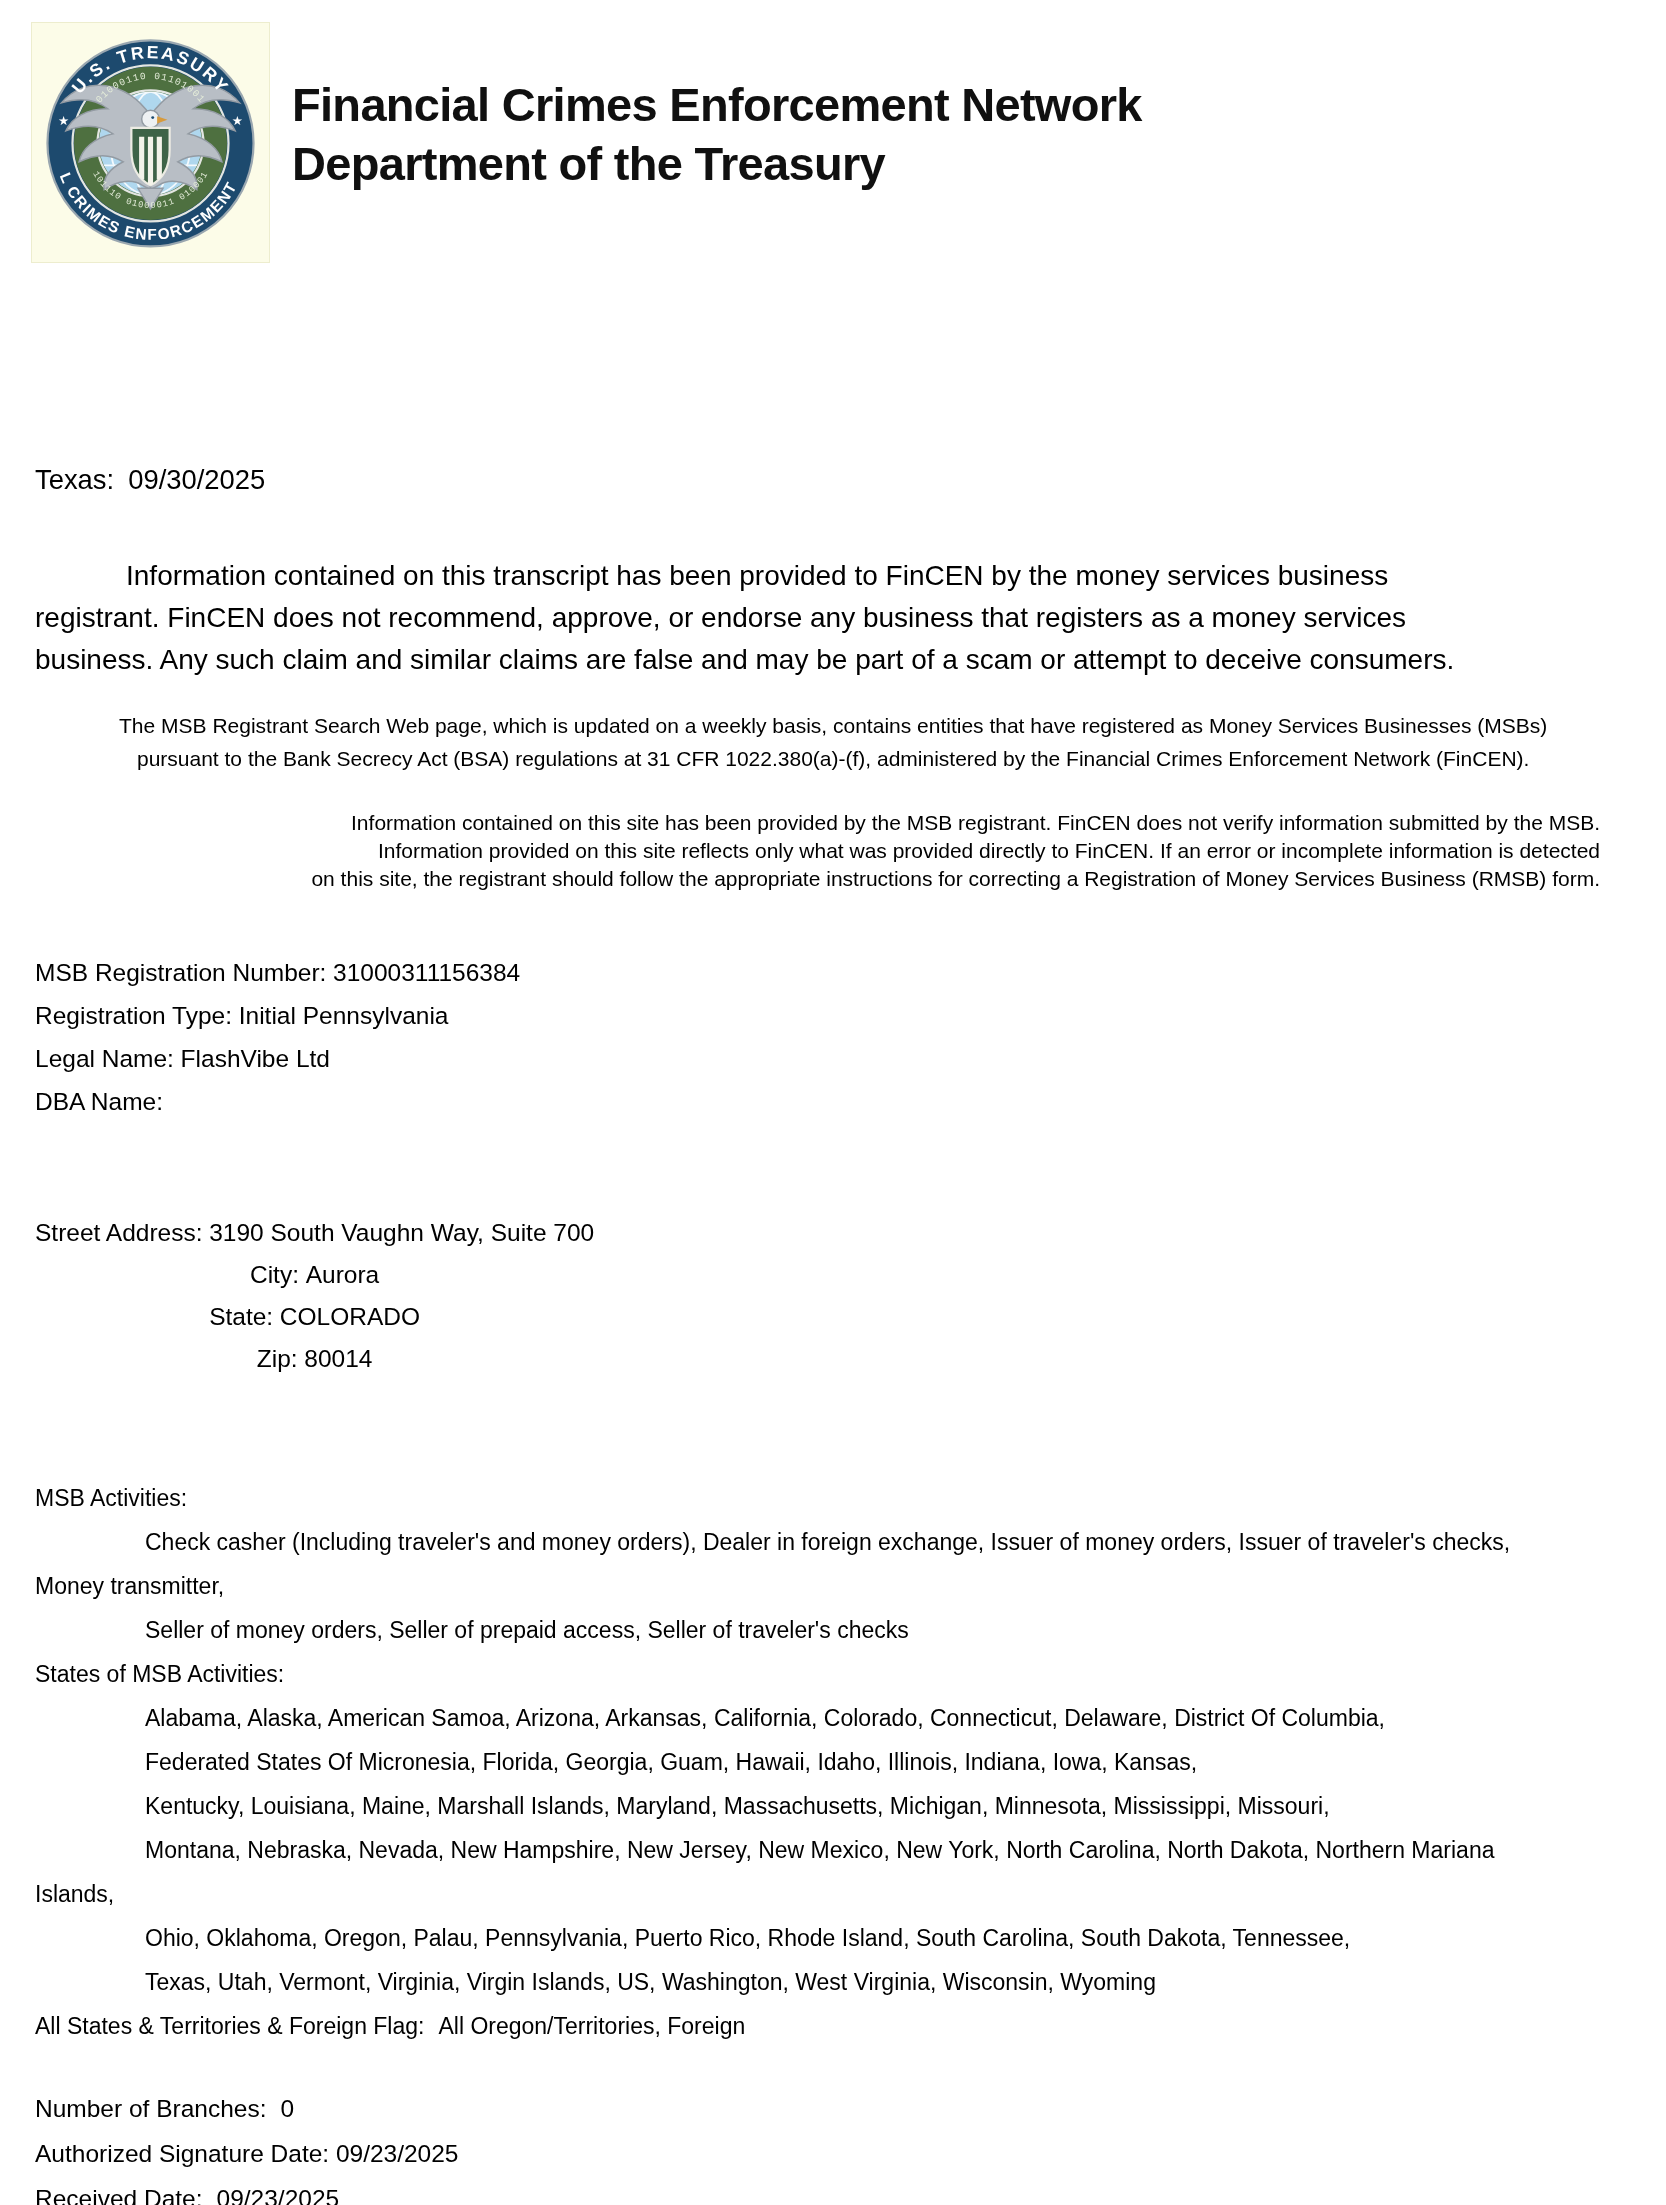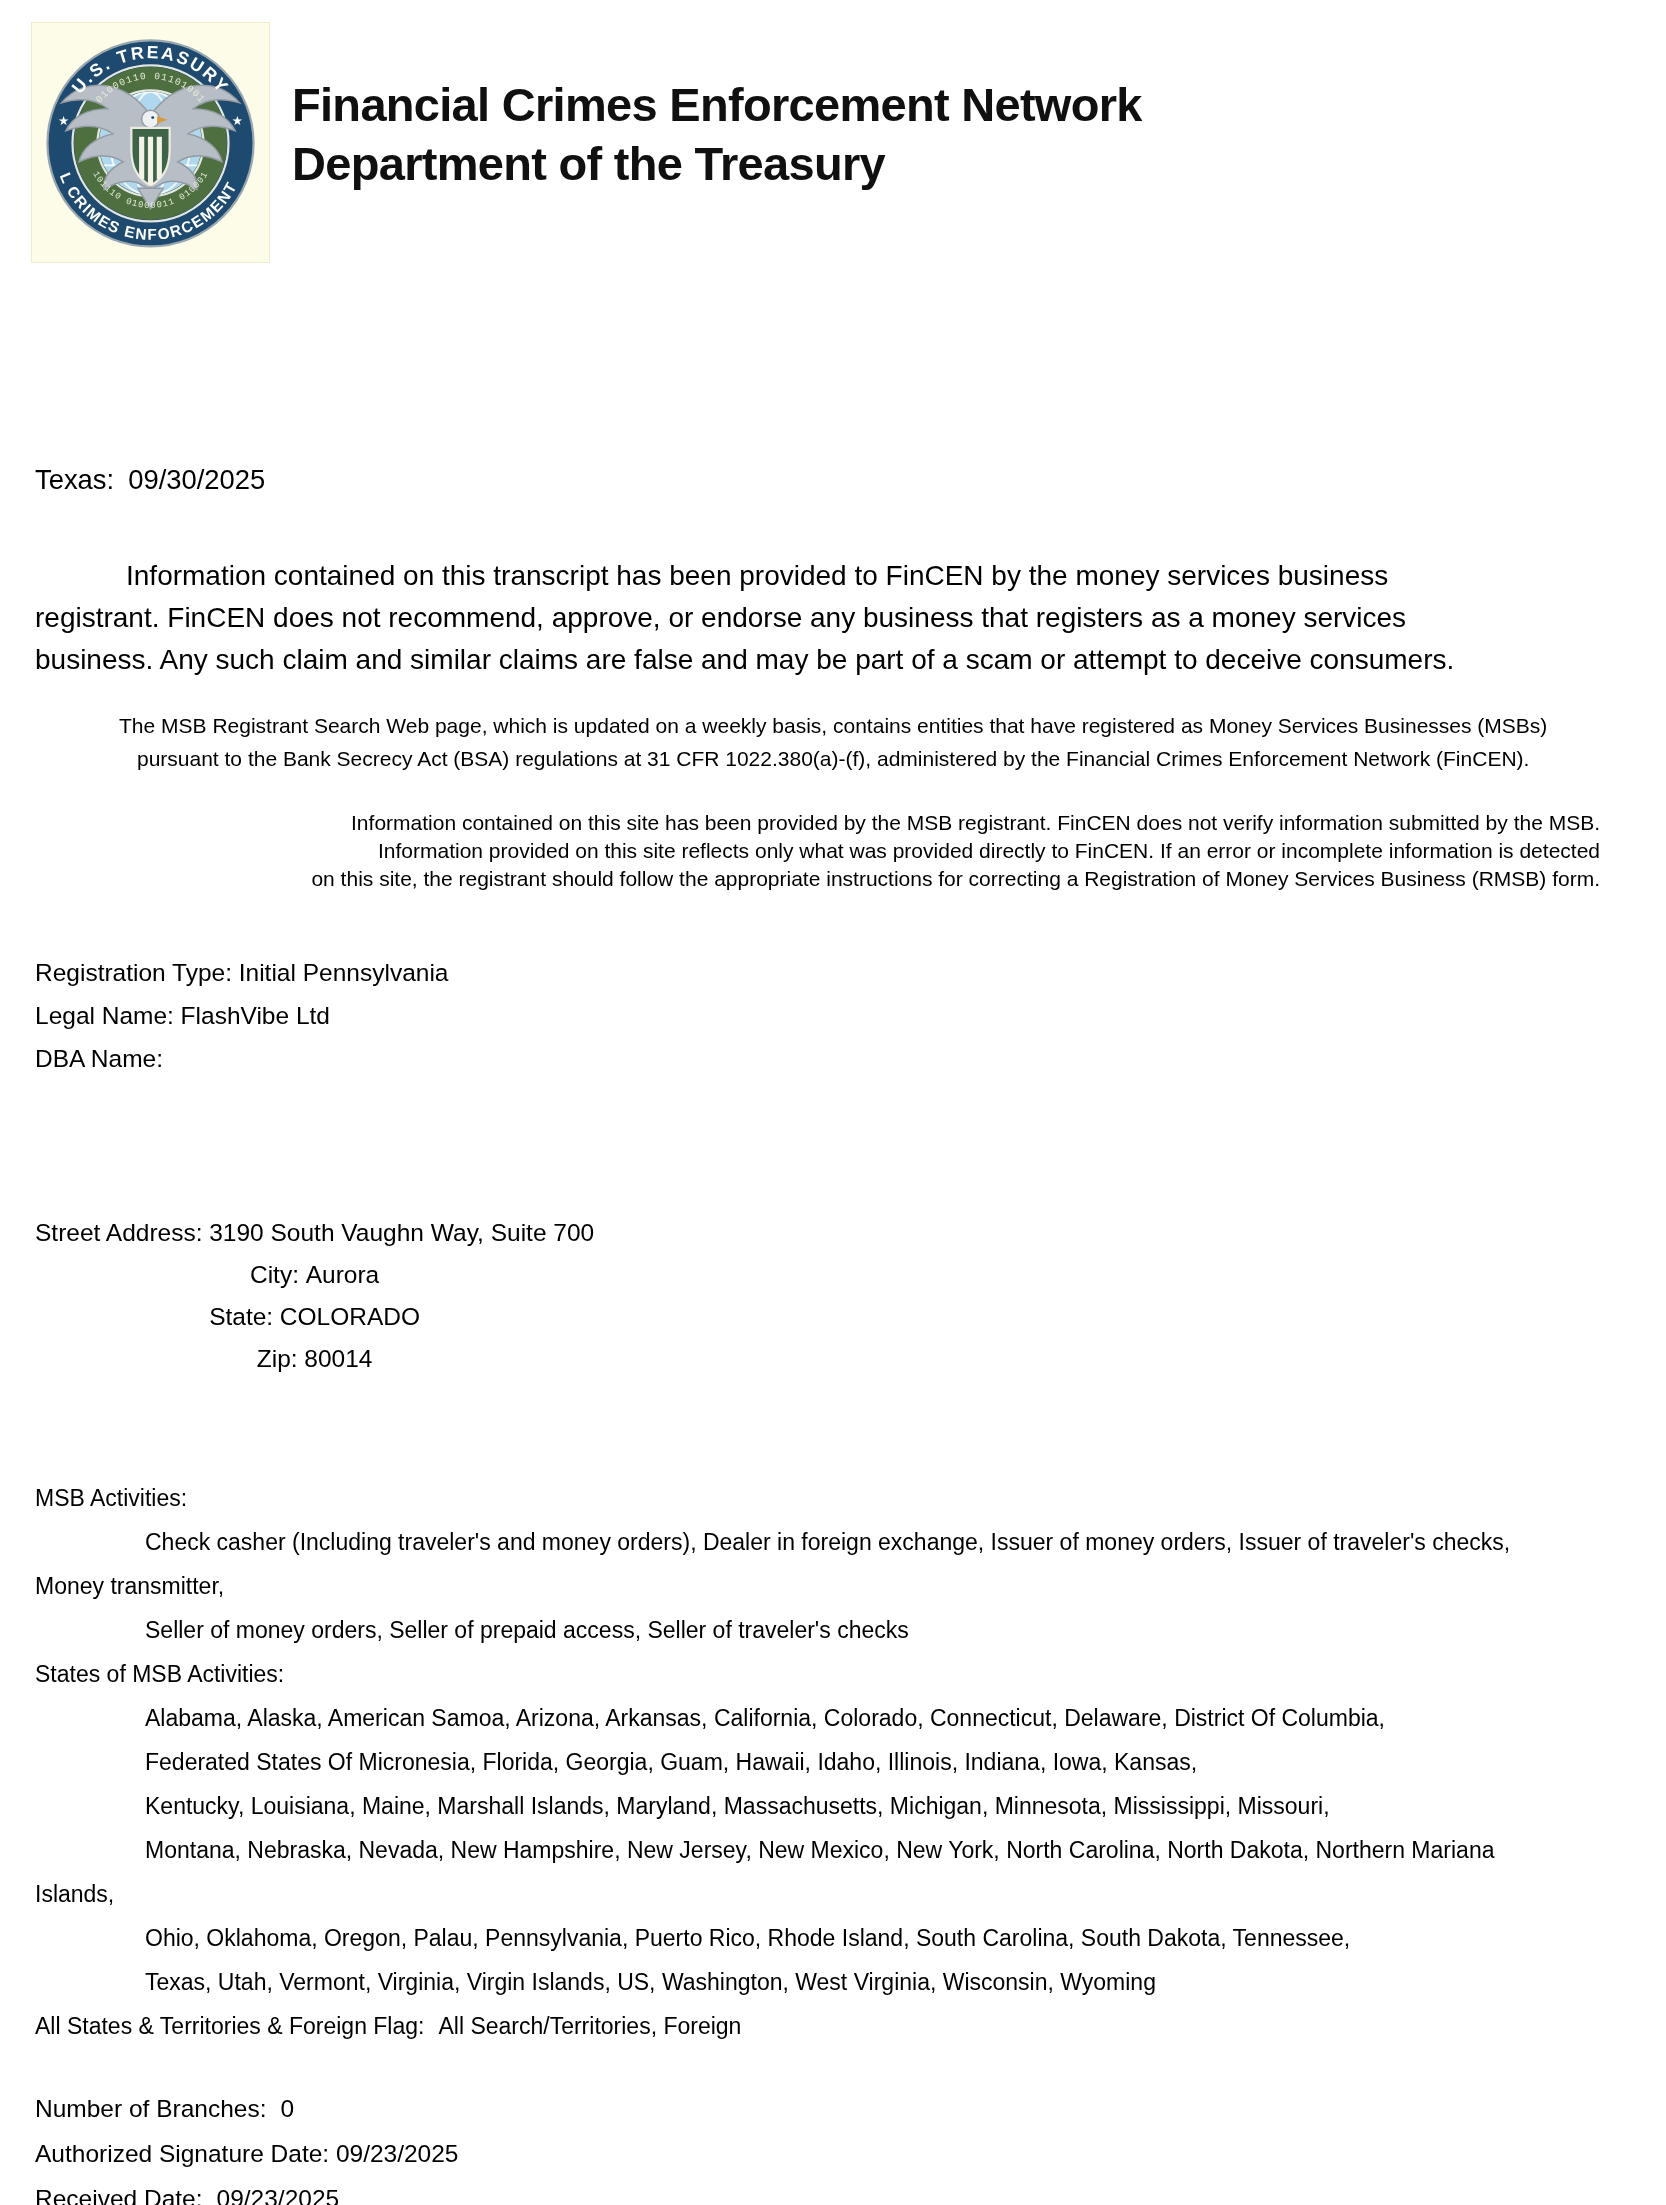--- a/index.html
+++ b/index.html
@@ -124,20 +124,23 @@
     <div>pursuant to the Bank Secrecy Act (BSA) regulations at 31 CFR 1022.380(a)-(f), administered by the Financial Crimes Enforcement Network (FinCEN).</div>
   </div>
   <div class="note-site">
     <div>Information contained on this site has been provided by the MSB registrant.  FinCEN does not verify information submitted by the MSB.</div>
     <div>Information provided on this site reflects only what was provided directly to FinCEN.  If an error or incomplete information is detected</div>
     <div>on this site, the registrant should follow the appropriate instructions for correcting a Registration of Money Services Business (RMSB) form.</div>
   </div>
 
   <div class="reg-block">
     <div class="field-line">
+      <span>MSB Registration Number:</span><span class="val">31000311156384</span>
+    </div>
+    <div class="field-line">
       <span>Registration Type:</span><span class="val">Initial Pennsylvania</span>
     </div>
     <div class="field-line">
       <span>Legal Name:</span><span class="val">FlashVibe Ltd</span>
     </div>
     <div class="field-line">
       <span>DBA Name:</span><span class="val"></span>
     </div>
   </div>
 
@@ -163,21 +166,21 @@
     <div class="ln ind">Seller of money orders, Seller of prepaid access, Seller of traveler's checks</div>
     <div class="ln">States of MSB Activities:</div>
     <div class="ln ind">Alabama, Alaska, American Samoa, Arizona, Arkansas, California, Colorado, Connecticut, Delaware, District Of Columbia,</div>
     <div class="ln ind">Federated States Of Micronesia, Florida, Georgia, Guam, Hawaii, Idaho, Illinois, Indiana, Iowa, Kansas,</div>
     <div class="ln ind">Kentucky, Louisiana, Maine, Marshall Islands, Maryland, Massachusetts, Michigan, Minnesota, Mississippi, Missouri,</div>
     <div class="ln ind">Montana, Nebraska, Nevada, New Hampshire, New Jersey, New Mexico, New York, North Carolina, North Dakota, Northern Mariana</div>
     <div class="ln">Islands,</div>
     <div class="ln ind">Ohio, Oklahoma, Oregon, Palau, Pennsylvania, Puerto Rico, Rhode Island, South Carolina, South Dakota, Tennessee,</div>
     <div class="ln ind">Texas, Utah, Vermont, Virginia, Virgin Islands, US, Washington, West Virginia, Wisconsin, Wyoming</div>
     <div class="ln">
-      <span>All States &amp; Territories &amp; Foreign Flag:</span><span class="val g2">All Search/Territories, Foreign</span>
+      <span>All States &amp; Territories &amp; Foreign Flag:</span><span class="val g2">All Oregon/Territories, Foreign</span>
     </div>
   </div>
 
   <div class="sum-block">
     <div class="field-line">
       <span>Number of Branches:</span><span class="val g2">0</span>
     </div>
     <div class="field-line">
       <span>Authorized Signature Date:</span><span class="val">09/23/2025</span>
     </div>

